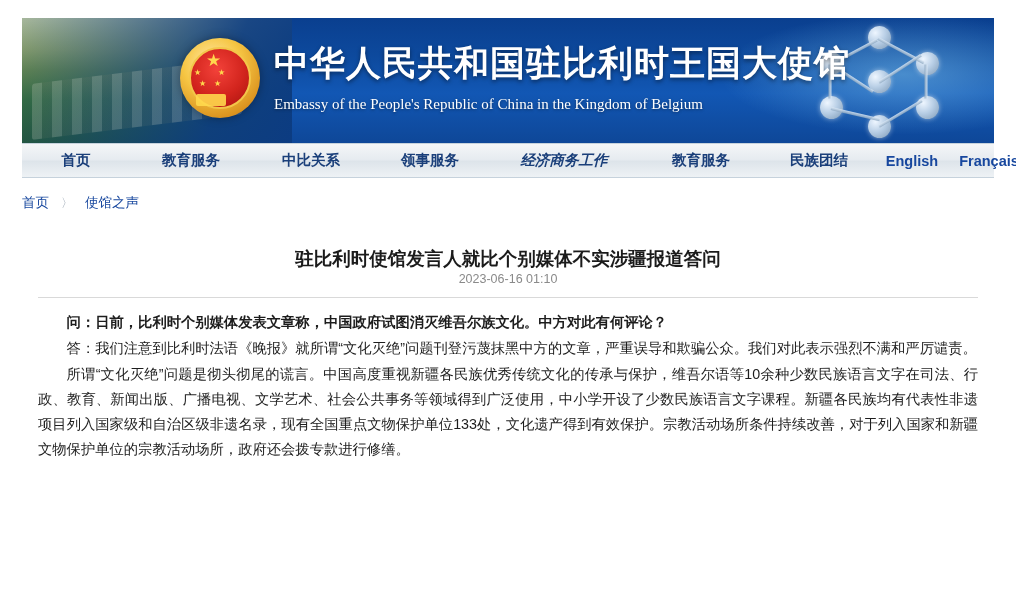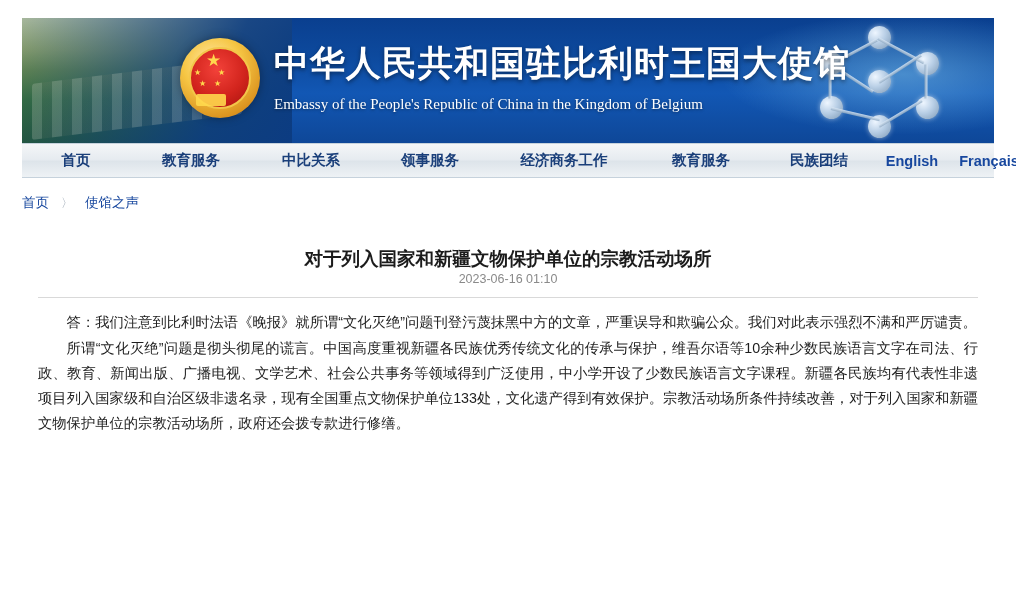--- a/index.html
+++ b/index.html
@@ -260,36 +260,37 @@
         <div class="title-en">Embassy of the People's Republic of China in the Kingdom of Belgium</div>
       </div>
     </div>
   </div>
 
   <div class="nav">
     <a style="width:108px;" href="#">首页</a>
     <a style="width:122px;" href="#">教育服务</a>
     <a style="width:118px;" href="#">中比关系</a>
     <a style="width:120px;" href="#">领事服务</a>
-    <a style="width:148px;" href="#">经济商务工作</a>
+    <a style="width:148px;font-style:italic;" href="#">经济商务工作</a>
     <a style="width:126px;" href="#">教育服务</a>
     <a style="width:110px;" href="#">民族团结</a>
     <a class="lang" style="width:76px;" href="#">English</a>
     <a class="lang" style="width:78px;" href="#">Français</a>
   </div>
 
   <div class="crumb">
     <a href="#">首页</a>
     <span class="sep">〉</span>
     <a href="#">使馆之声</a>
   </div>
 
   <div class="article">
-    <div class="art-title">对于列入国家和新疆文物保护单位的宗教活动场所</div>
+    <div class="art-title">驻比利时使馆发言人就比个别媒体不实涉疆报道答问</div>
     <div class="art-date">2023-06-16 01:10</div>
     <div class="rule"></div>
     <div class="body">
+      <p class="q">问：日前，比利时个别媒体发表文章称，中国政府试图消灭维吾尔族文化。中方对此有何评论？</p>
       <p>答：我们注意到比利时法语《晚报》就所谓“文化灭绝”问题刊登污蔑抹黑中方的文章，严重误导和欺骗公众。我们对此表示强烈不满和严厉谴责。</p>
       <p>所谓“文化灭绝”问题是彻头彻尾的谎言。中国高度重视新疆各民族优秀传统文化的传承与保护，维吾尔语等10余种少数民族语言文字在司法、行政、教育、新闻出版、广播电视、文学艺术、社会公共事务等领域得到广泛使用，中小学开设了少数民族语言文字课程。新疆各民族均有代表性非遗项目列入国家级和自治区级非遗名录，现有全国重点文物保护单位133处，文化遗产得到有效保护。宗教活动场所条件持续改善，对于列入国家和新疆文物保护单位的宗教活动场所，政府还会拨专款进行修缮。</p>
     </div>
   </div>
 
 </div>
 
 </body></html>

